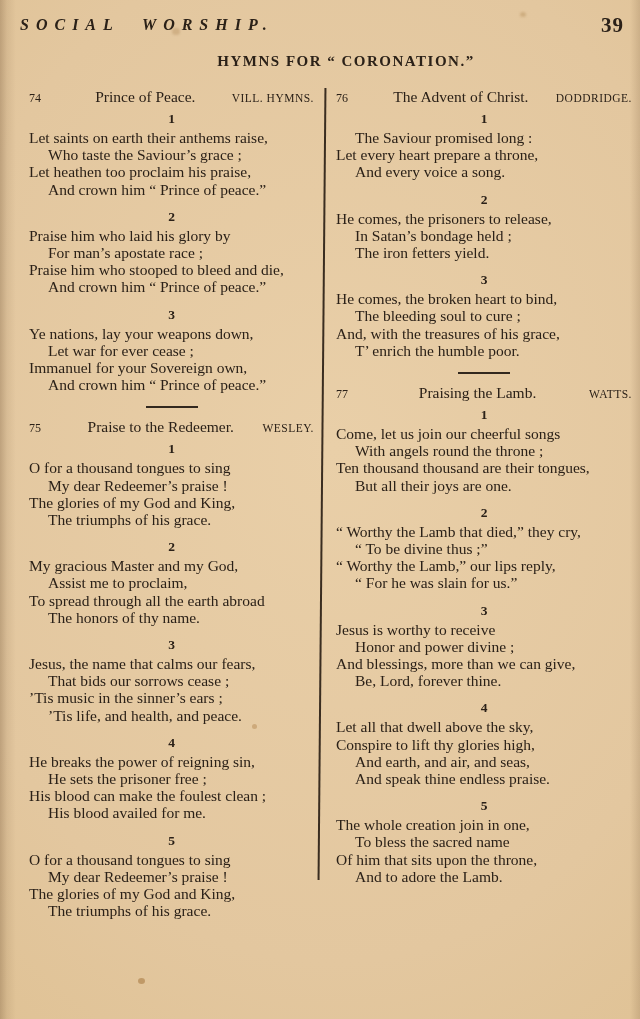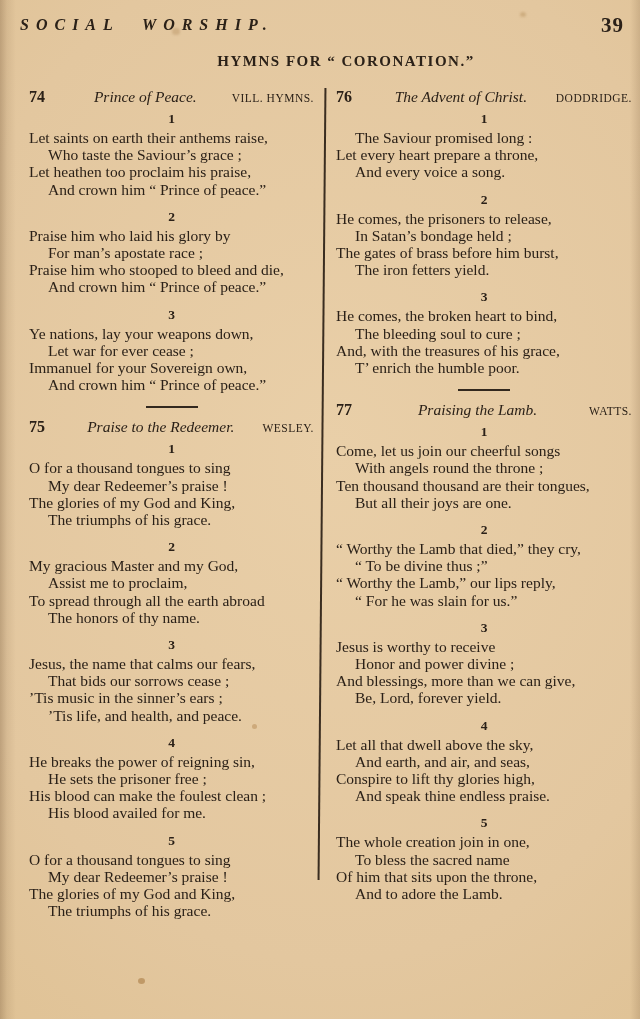--- a/index.html
+++ b/index.html
@@ -51,22 +51,22 @@
   .col-right{width:296px;}
 
   .column-rule{
     position:absolute;left:321px;top:88px;height:792px;width:1.6px;
     background:#3a2d20;transform:rotate(0.5deg);
   }
 
   .hymn-head{
     display:flex;align-items:baseline;margin:0 0 2px 0;line-height:19px;white-space:nowrap;
   }
-  .hymn-num{font-weight:bold;font-size:16px;flex:0 0 34px;}
-  .hymn-title{flex:1 1 auto;text-align:center;font-style:italic;font-size:15.5px;}
+  .hymn-num{font-weight:normal;font-size:12px;flex:0 0 34px;}
+  .hymn-title{flex:1 1 auto;text-align:center;font-size:15.5px;}
   .hymn-attr{flex:0 0 auto;font-size:11.5px;font-weight:normal;letter-spacing:.5px;padding-left:4px;}
 
   .verse{margin:0;}
   .verse + .verse{margin-top:10px;}
   .verse-num{
     text-align:center;font-size:13.5px;font-weight:bold;line-height:17px;margin-bottom:2px;
   }
   .vline{font-size:15.5px;line-height:17.2px;white-space:nowrap;}
   .vline.indent{padding-left:19px;}
 
@@ -175,21 +175,20 @@
         <div class="verse">
           <div class="verse-num">1</div>
             <div class="vline indent">The Saviour promised long :</div>
             <div class="vline">Let every heart prepare a throne,</div>
             <div class="vline indent">And every voice a song.</div>
         </div>
         <div class="verse">
           <div class="verse-num">2</div>
           <div class="vline">He comes, the prisoners to release,</div>
             <div class="vline indent">In Satan’s bondage held ;</div>
-            <div class="vline">The gates of brass before him burst,</div>
             <div class="vline indent">The iron fetters yield.</div>
         </div>
         <div class="verse">
           <div class="verse-num">3</div>
           <div class="vline">He comes, the broken heart to bind,</div>
             <div class="vline indent">The bleeding soul to cure ;</div>
             <div class="vline">And, with the treasures of his grace,</div>
             <div class="vline indent">T’ enrich the humble poor.</div>
         </div>
       <div class="hymn-divider"></div>
@@ -213,27 +212,27 @@
           <div class="vline">“ Worthy the Lamb that died,” they cry,</div>
             <div class="vline indent">“ To be divine thus ;”</div>
             <div class="vline">“ Worthy the Lamb,” our lips reply,</div>
             <div class="vline indent">“ For he was slain for us.”</div>
         </div>
         <div class="verse">
           <div class="verse-num">3</div>
           <div class="vline">Jesus is worthy to receive</div>
             <div class="vline indent">Honor and power divine ;</div>
             <div class="vline">And blessings, more than we can give,</div>
-            <div class="vline indent">Be, Lord, forever yield.</div>
+            <div class="vline indent">Be, Lord, forever thine.</div>
         </div>
         <div class="verse">
           <div class="verse-num">4</div>
           <div class="vline">Let all that dwell above the sky,</div>
+            <div class="vline">Conspire to lift thy glories high,</div>
             <div class="vline indent">And earth, and air, and seas,</div>
-            <div class="vline">Conspire to lift thy glories high,</div>
             <div class="vline indent">And speak thine endless praise.</div>
         </div>
         <div class="verse">
           <div class="verse-num">5</div>
           <div class="vline">The whole creation join in one,</div>
             <div class="vline indent">To bless the sacred name</div>
             <div class="vline">Of him that sits upon the throne,</div>
             <div class="vline indent">And to adore the Lamb.</div>
         </div>
 

